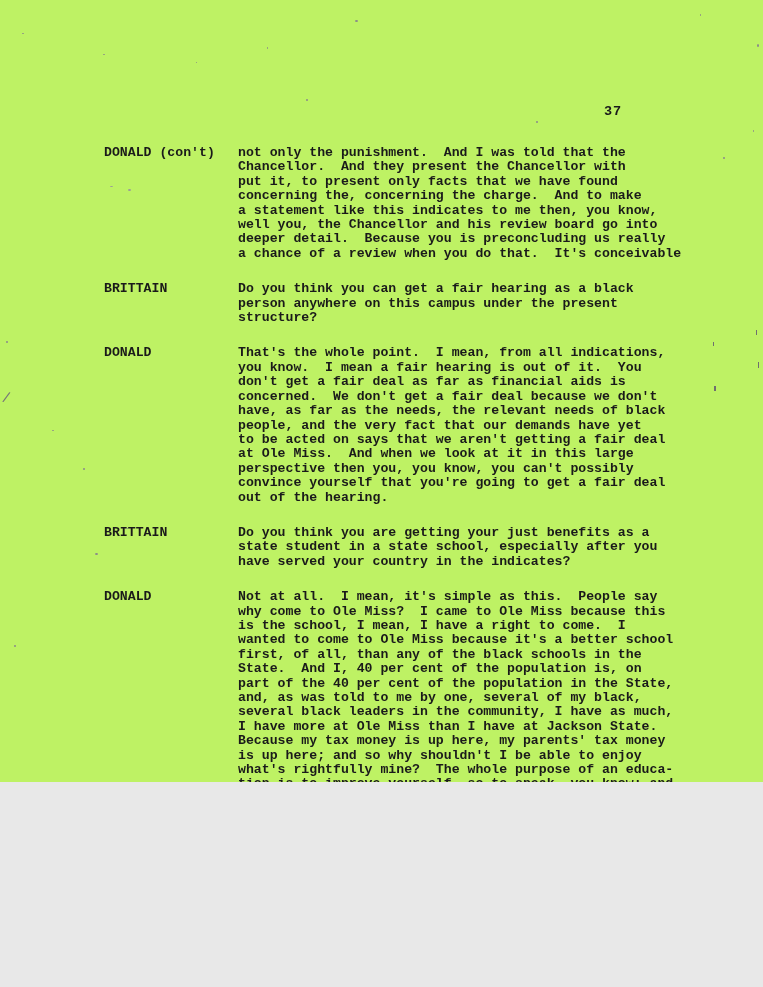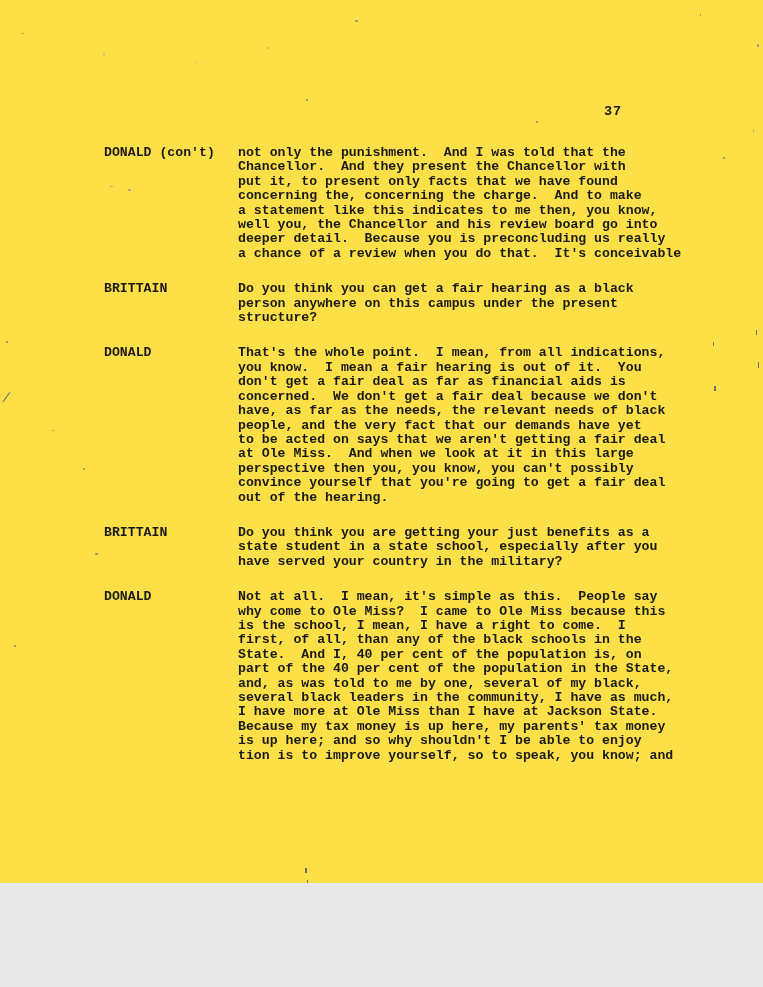--- a/index.html
+++ b/index.html
@@ -3,23 +3,23 @@
 <meta charset="utf-8">
 <style>
   html, body {
     margin: 0;
     padding: 0;
     background: #e8e8e8;
   }
   .page {
     position: relative;
     width: 763px;
-    height: 883px;
+    height: 782px;
     margin: 0 auto;
-    background: #fde047;
+    background: #bef264;
     overflow: hidden;
     font-family: "Liberation Mono", "DejaVu Sans Mono", monospace;
     font-weight: bold;
     color: #1a1a1a;
     text-decoration: underline;
   }
   .page-number {
     position: absolute;
     left: 604px;
     top: 104px;
@@ -140,37 +140,39 @@
           <div class="line">perspective then you, you know, you can't possibly</div>
           <div class="line">convince yourself that you're going to get a fair deal</div>
           <div class="line">out of the hearing.</div>
         </div>
       </div>
       <div class="turn">
         <div class="speaker">BRITTAIN</div>
         <div class="speech">
           <div class="line">Do you think you are getting your just benefits as a</div>
           <div class="line">state student in a state school, especially after you</div>
-          <div class="line">have served your country in the military?</div>
+          <div class="line">have served your country in the indicates?</div>
         </div>
       </div>
       <div class="turn">
         <div class="speaker">DONALD</div>
         <div class="speech">
           <div class="line">Not at all.  I mean, it's simple as this.  People say</div>
           <div class="line">why come to Ole Miss?  I came to Ole Miss because this</div>
           <div class="line">is the school, I mean, I have a right to come.  I</div>
+          <div class="line">wanted to come to Ole Miss because it's a better school</div>
           <div class="line">first, of all, than any of the black schools in the</div>
           <div class="line">State.  And I, 40 per cent of the population is, on</div>
           <div class="line">part of the 40 per cent of the population in the State,</div>
           <div class="line">and, as was told to me by one, several of my black,</div>
           <div class="line">several black leaders in the community, I have as much,</div>
           <div class="line">I have more at Ole Miss than I have at Jackson State.</div>
           <div class="line">Because my tax money is up here, my parents' tax money</div>
           <div class="line">is up here; and so why shouldn't I be able to enjoy</div>
+          <div class="line">what's rightfully mine?  The whole purpose of an educa-</div>
           <div class="line">tion is to improve yourself, so to speak, you know; and</div>
         </div>
       </div>
     </div>
 
   <div class="artifact slash">/</div>
   <div class="artifact corner-dash-1"></div>
   <div class="artifact corner-dash-2"></div>
   <div class="artifact scanbar-thin"></div>
   <div class="artifact scanbar-1"></div>

